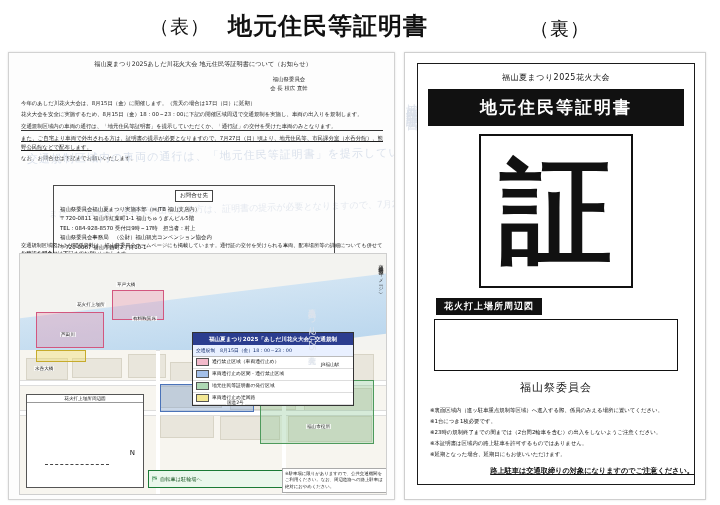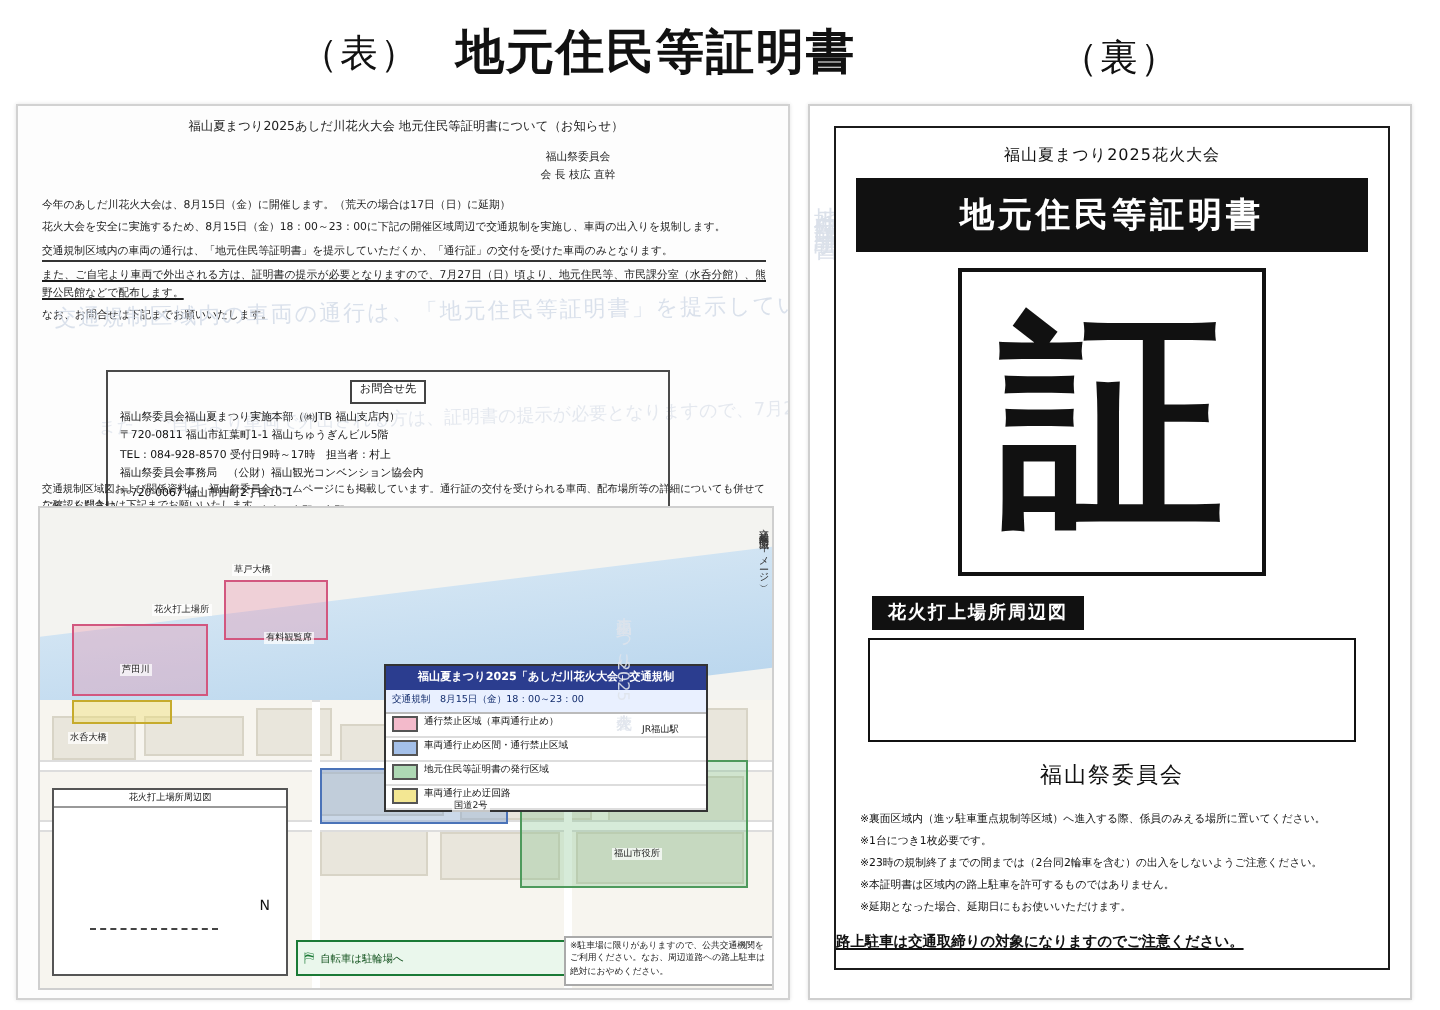--- a/index.html
+++ b/index.html
@@ -229,21 +229,21 @@
     margin:4px 16px 0 16px;height:50px;border:1.2px solid #111;background:#fff;
   }
   .cert-issuer{
     text-align:center;font-size:11px;color:#111;margin-top:9px;letter-spacing:1px;
   }
   .cert-rules{
     margin:10px 12px 0 12px;font-size:5.4px;color:#111;line-height:1.85;
   }
   .cert-rules div{margin-bottom:1px;}
   .cert-warn{
-    position:absolute;left:0;bottom:8px;width:276px;text-align:left;
+    position:absolute;left:0;bottom:8px;width:276px;text-align:right;
     font-size:7.2px;color:#111;font-weight:bold;
   }
   .cert-warn .ul{ text-decoration:underline; }
 
   
   .ghost-v{
     position:absolute;left:-2px;top:40px;
     writing-mode:vertical-rl;
     font-size:13px;color:#d8dee8;opacity:.9;
     letter-spacing:2px;white-space:nowrap;pointer-events:none;

